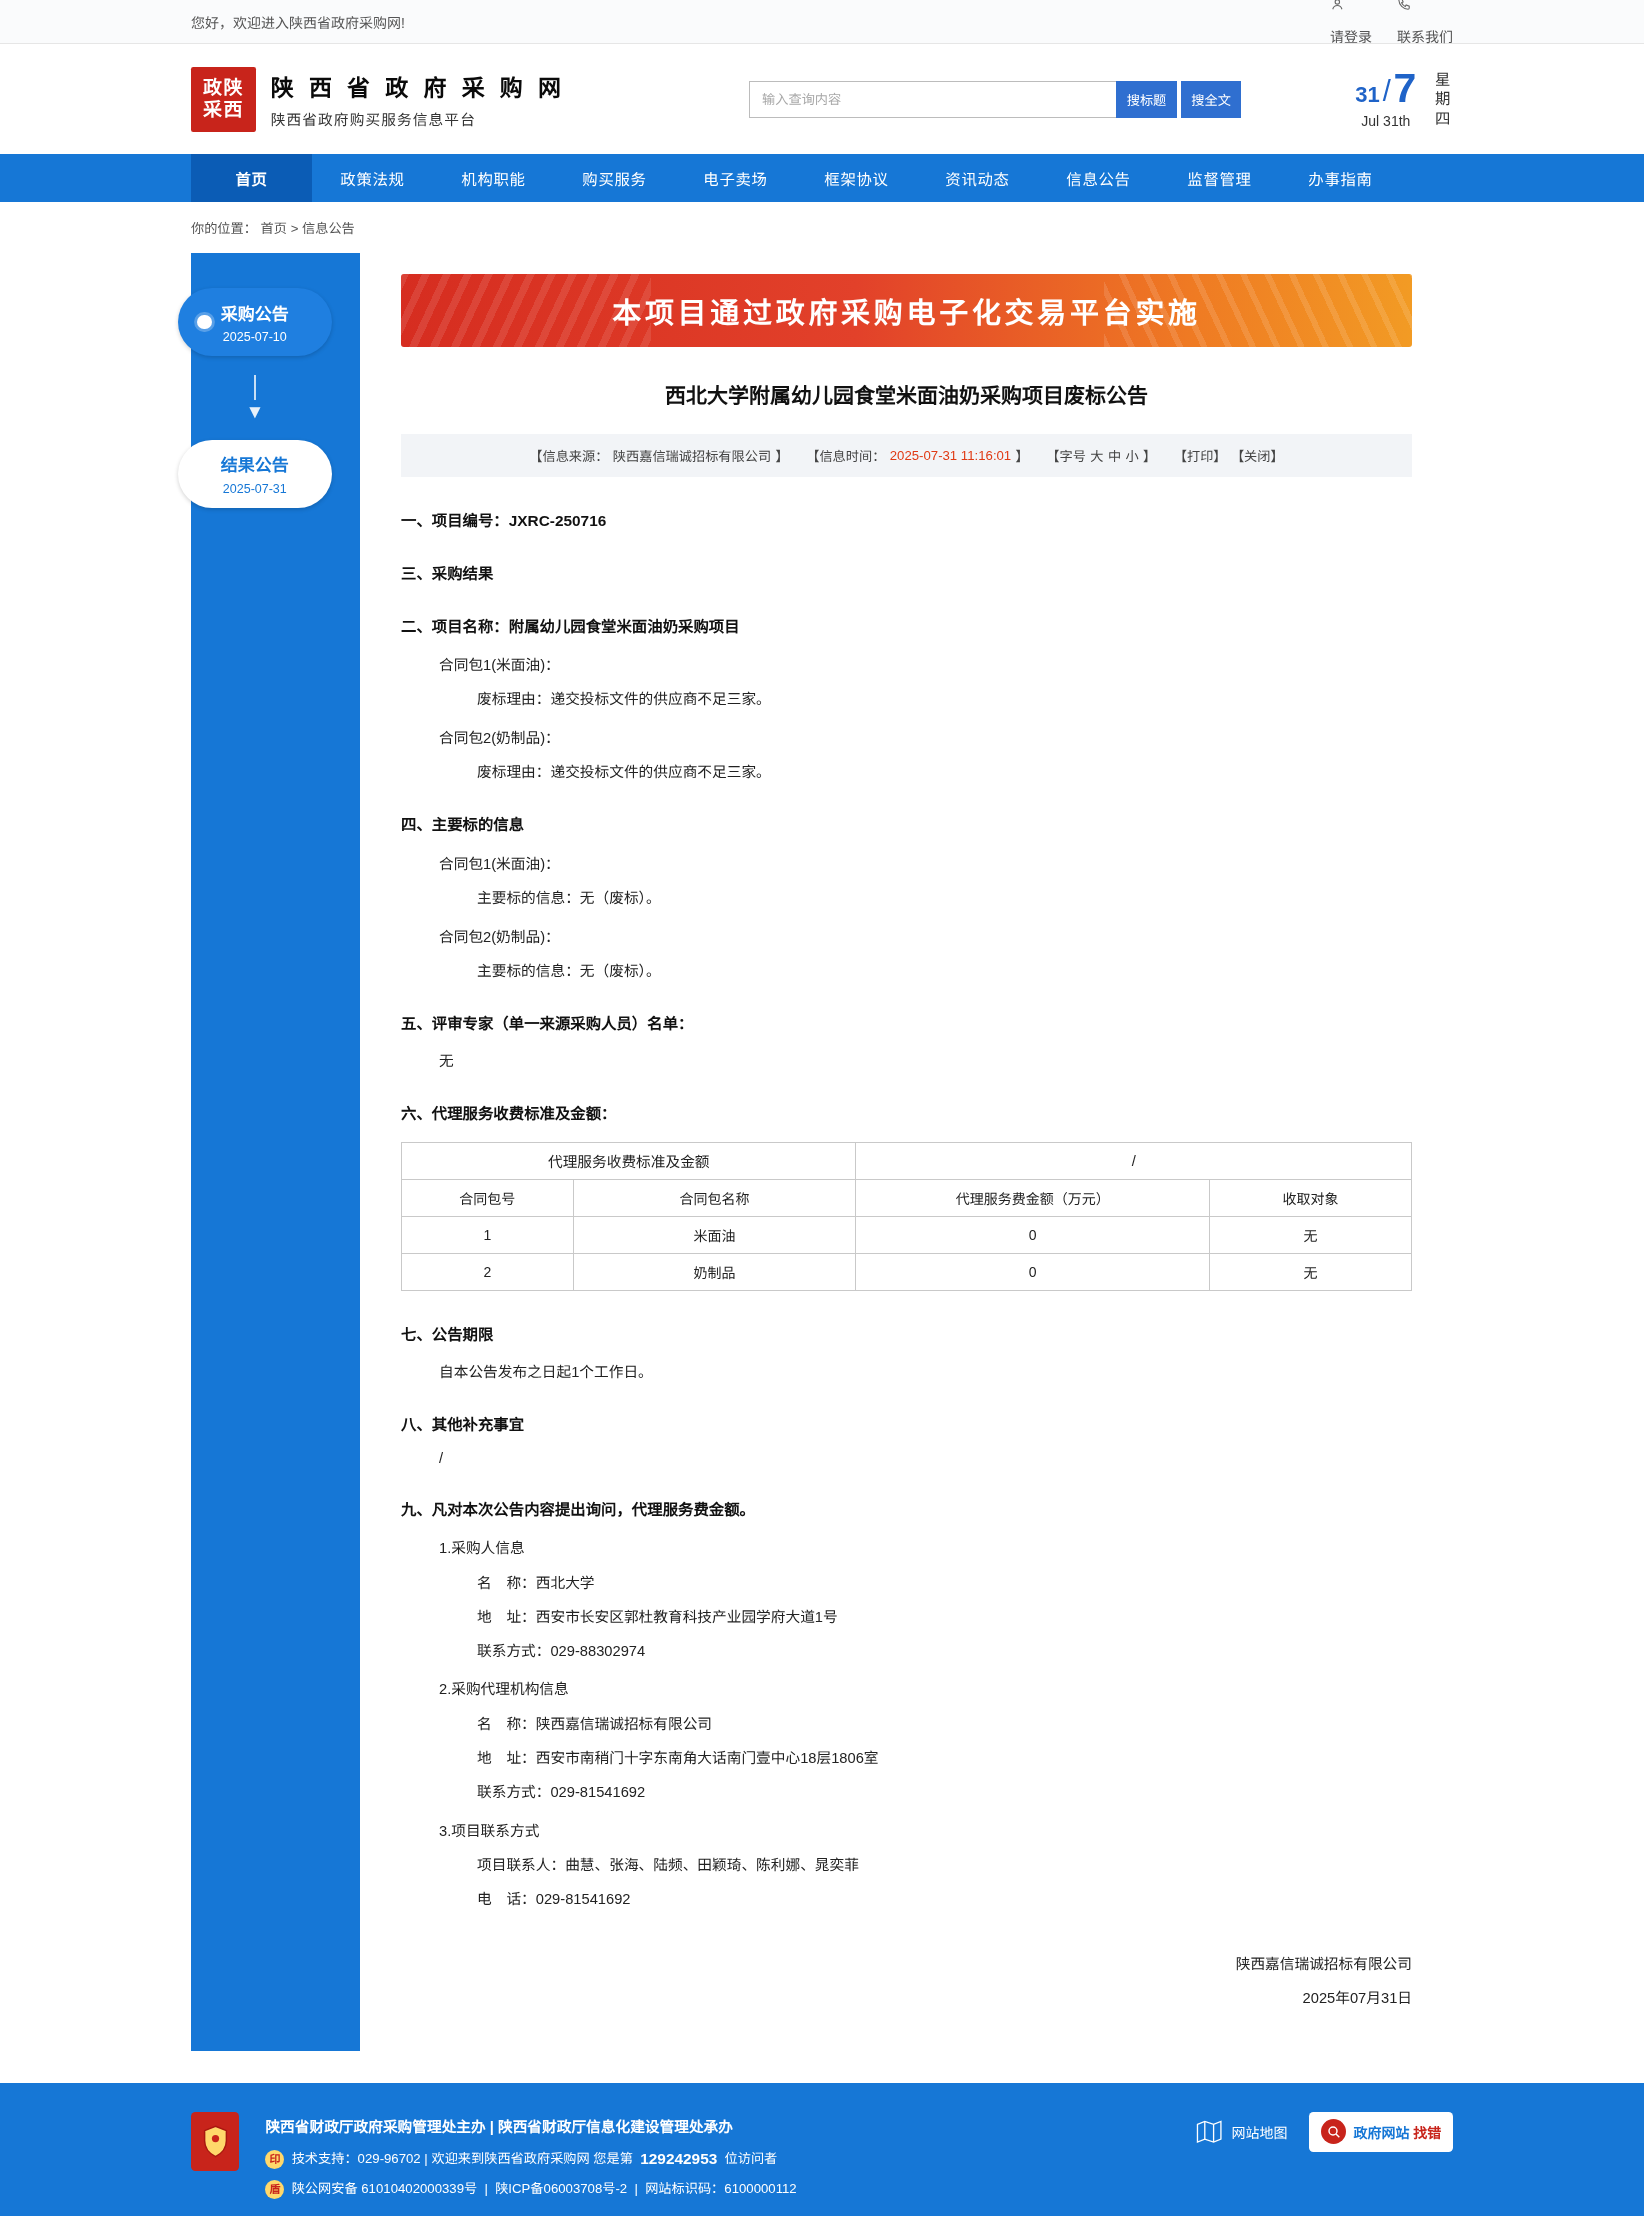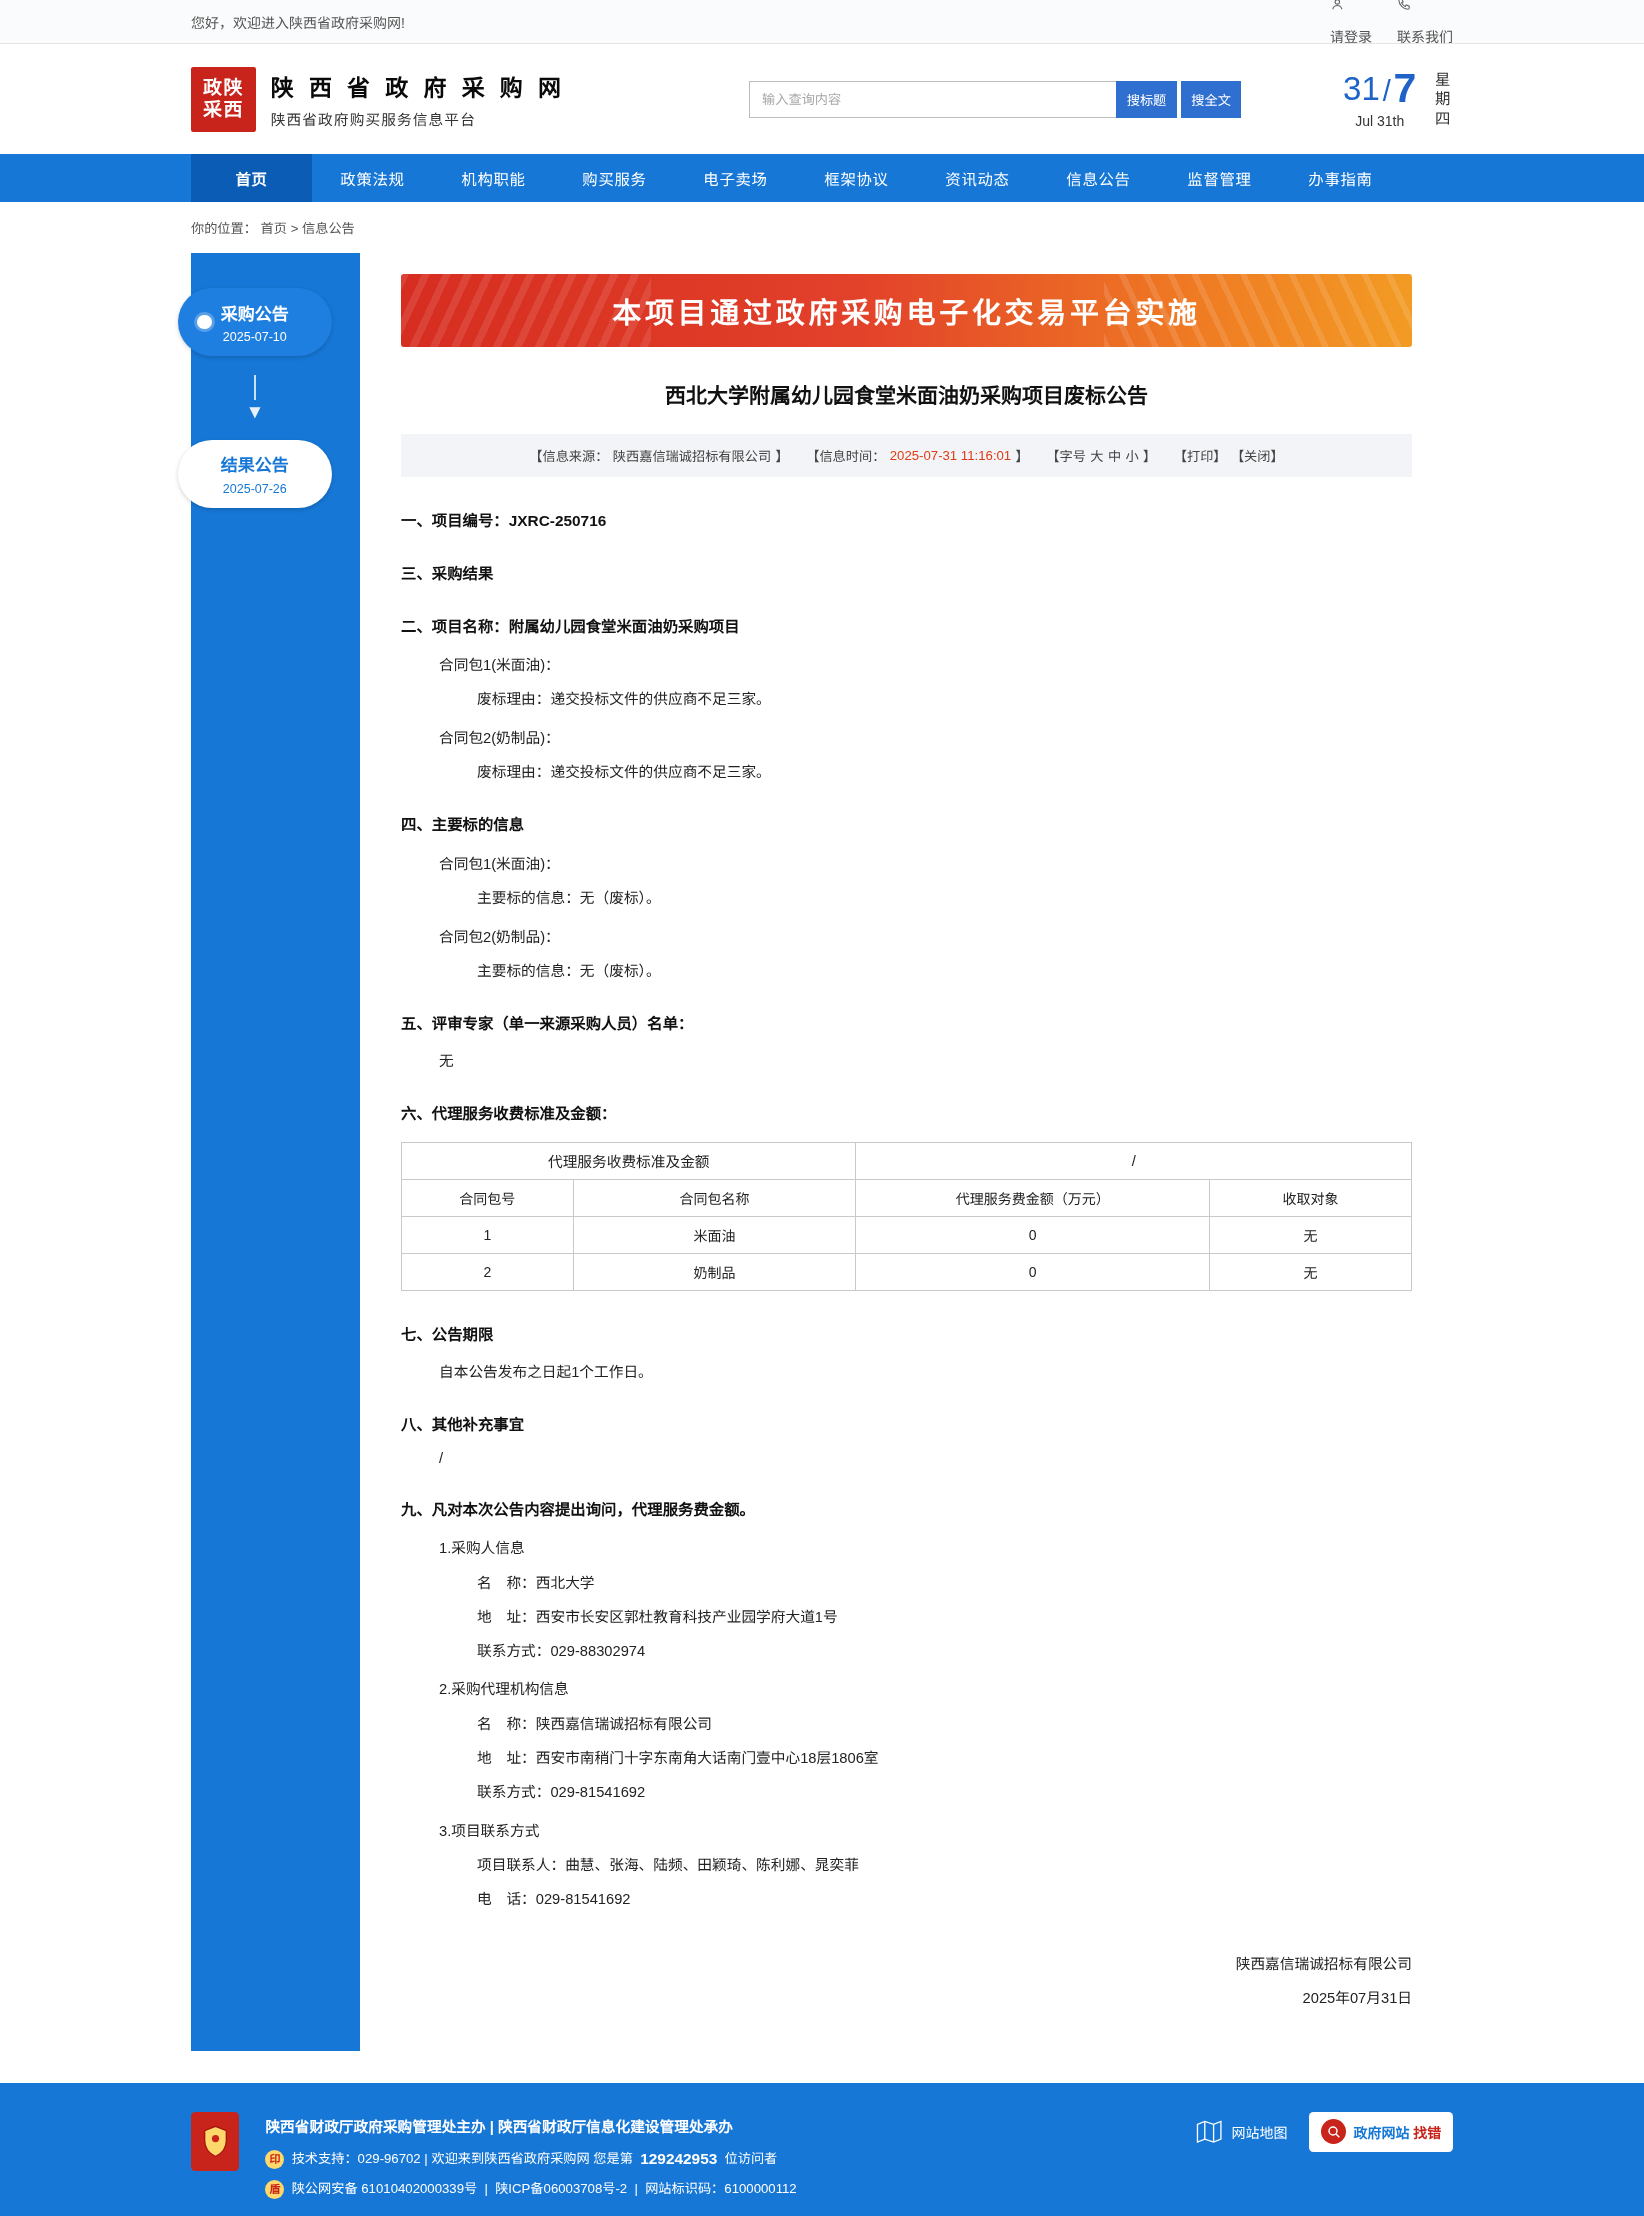--- a/index.html
+++ b/index.html
@@ -54,21 +54,21 @@
   .search-input::placeholder { color:#a8a8a8; }
   .search-btn {
     height:37px; min-width:53px; border:none; background:#2f6fd0; color:#fff;
     font-size:13.2px; cursor:pointer; padding:0 10.3px;
     font-family:"Liberation Sans", sans-serif;
   }
   .search-btn + .search-btn { margin-left:4.4px; }
 
   .date-area { margin-left:auto; display:flex; align-items:center; gap:16px; }
   .date-nums { display:flex; align-items:flex-end; color:#1f63c8; }
-  .date-nums .d1 { font-size:33px; font-weight:normal; }
+  .date-nums .d1 { font-size:22px; font-weight:bold; }
   .date-nums .slash { font-size:29px; font-weight:300; margin:0 2.9px; color:#1f63c8; }
   .date-nums .d2 { font-size:41px; font-weight:bold; line-height:0.95; }
   .date-block { text-align:center; }
   .date-en { font-size:14px; color:#333; margin-top:4.4px; text-align:center;}
   .weekday {
     font-size:15.4px; color:#333; line-height:1.25; width:20.6px; text-align:center;
   }
 
   
   .nav {
@@ -282,21 +282,21 @@
       </div>
 
       <div class="side-arrow">
         <span class="bar"></span>▼
       </div>
 
       <div class="side-row">
         <div class="dotmark"></div>
         <div class="side-item active">
           <div class="t">结果公告</div>
-          <div class="d">2025-07-26</div>
+          <div class="d">2025-07-31</div>
         </div>
       </div>
     </div>
 
     <div class="article">
 
       <div class="banner">
         <span>本项目通过政府采购电子化交易平台实施</span>
       </div>
 

